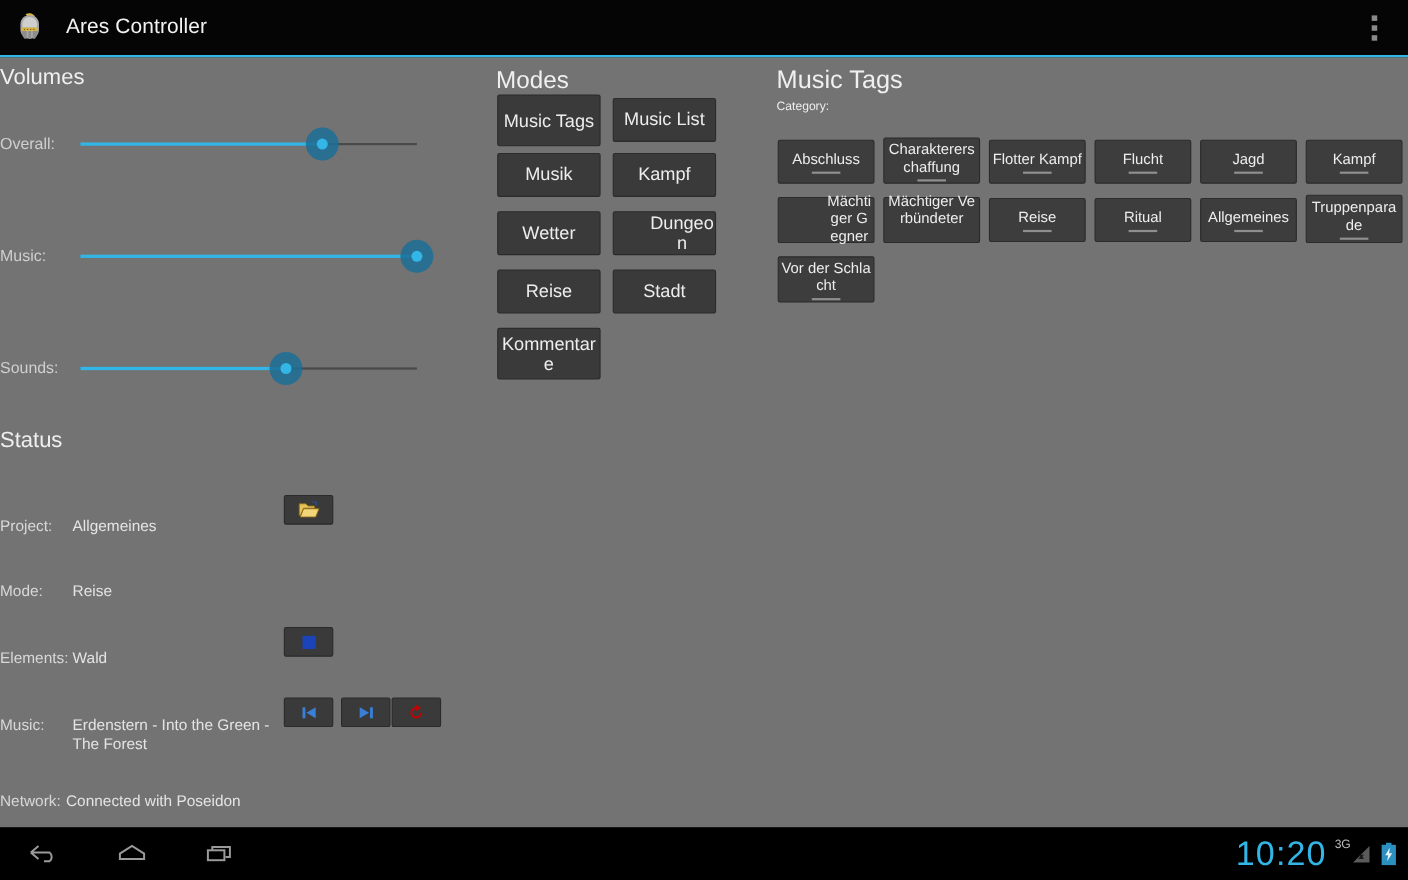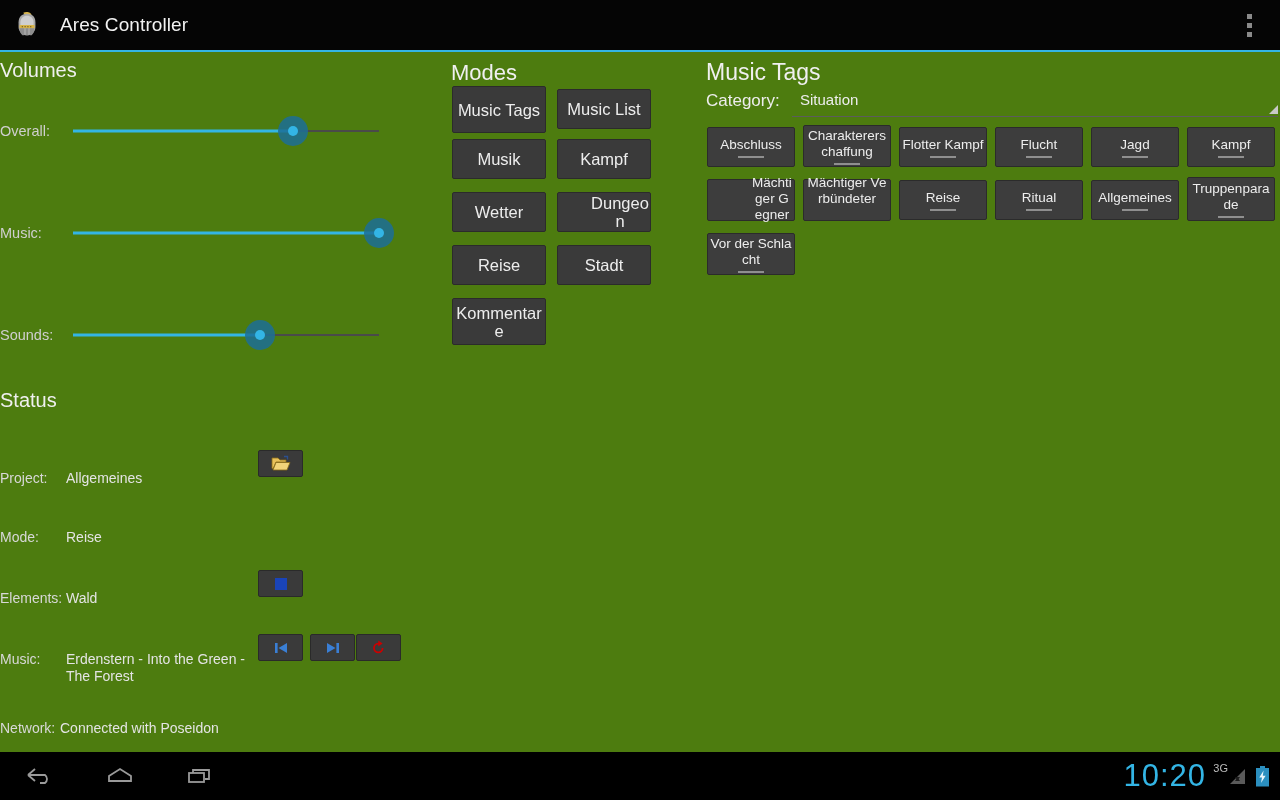--- a/index.html
+++ b/index.html
@@ -3,21 +3,21 @@
 <meta charset="utf-8">
 <style>
   * { box-sizing: border-box; margin: 0; padding: 0; }
   html, body {
     width: 1280px; height: 800px;
     background: #000;
     font-family: "Liberation Sans", sans-serif;
     color: #e8e8e8;
     overflow: hidden;
   }
-  #screen { position: relative; width: 1280px; height: 800px; background: #4d7c0f; }
+  #screen { position: relative; width: 1280px; height: 800px; background: #737373; }
 
   
   #appbar {
     position: absolute; left: 0; top: 0; width: 1280px; height: 52px;
     background: #050505;
     border-bottom: 2px solid #33b5e5;
     display: flex; align-items: center;
   }
   #app-icon { width: 30px; height: 30px; margin-left: 12px; flex: 0 0 auto; }
   #app-title {
@@ -75,21 +75,21 @@
   .mode-btn {
     position: absolute; width: 94px; height: 40px; background: #3a3a3a;
     border: 1px solid #2b2b2b; border-radius: 2px; color: #ededed;
     font-size: 16.5px; line-height: 18px; text-align: center;
     display: flex; align-items: center; justify-content: center;
     cursor: pointer; overflow: hidden; word-break: break-all;
   }
 
   
   #category-row { position: absolute; left: 6px; top: 38px; width: 572px; height: 28px; }
-  #category-label { position: absolute; left: 0; top: 1px; font-size: 17px; color: #ededed; }
+  #category-label { position: absolute; left: 0; top: 1px; font-size: 11px; color: #ededed; }
   #category-spinner {
     position: absolute; left: 86px; top: 0; width: 486px; height: 27px;
     border-bottom: 1px solid #5c5c5c; cursor: pointer;
   }
   #category-value { position: absolute; left: 8px; top: 1px; font-size: 15px; color: #ededed; }
   #spinner-arrow {
     position: absolute; right: 0; bottom: 2px; width: 0; height: 0;
     border-left: 9px solid transparent; border-bottom: 9px solid #c9c9c9;
   }
   .tag-btn {
@@ -241,24 +241,20 @@
     <div class="mode-btn" style="left:112px; top:193px;">Stadt</div>
 
     <div class="mode-btn" style="left:7px;  top:246px; height:47px;">Kommentare</div>
   </div>
 
   <div class="col" id="col-right">
     <div id="tags-title" class="section-title">Music Tags</div>
 
     <div id="category-row">
       <span id="category-label">Category:</span>
-      <div id="category-spinner">
-        <span id="category-value">Situation</span>
-        <span id="spinner-arrow"></span>
-      </div>
     </div>
 
     <div class="tag-btn" style="left:7px;   top:75px; width:88px; height:40px;">
       <span class="tag-text">Abschluss</span>
       <span class="tag-underline"></span>
     </div>
     <div class="tag-btn" style="left:103px; top:73px; width:88px; height:42px;">
       <span class="tag-text">Charaktererschaffung</span>
       <span class="tag-underline"></span>
     </div>

